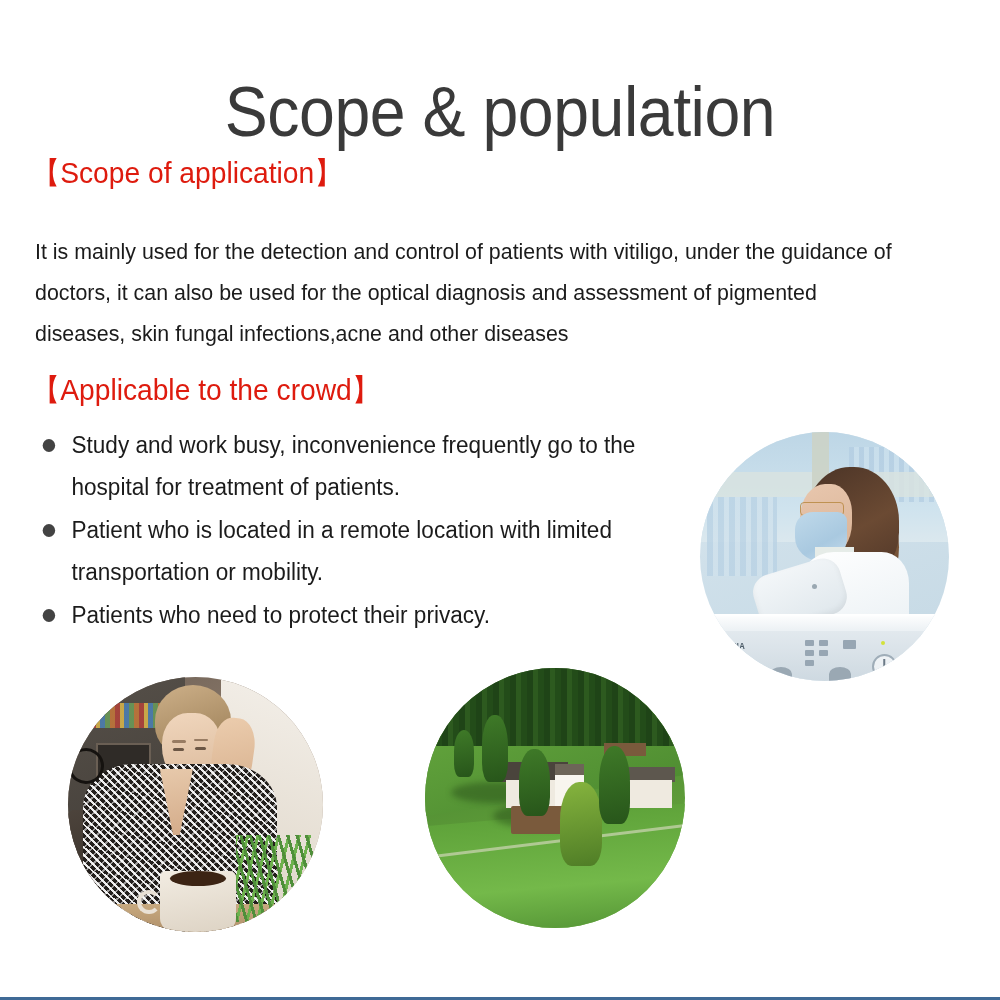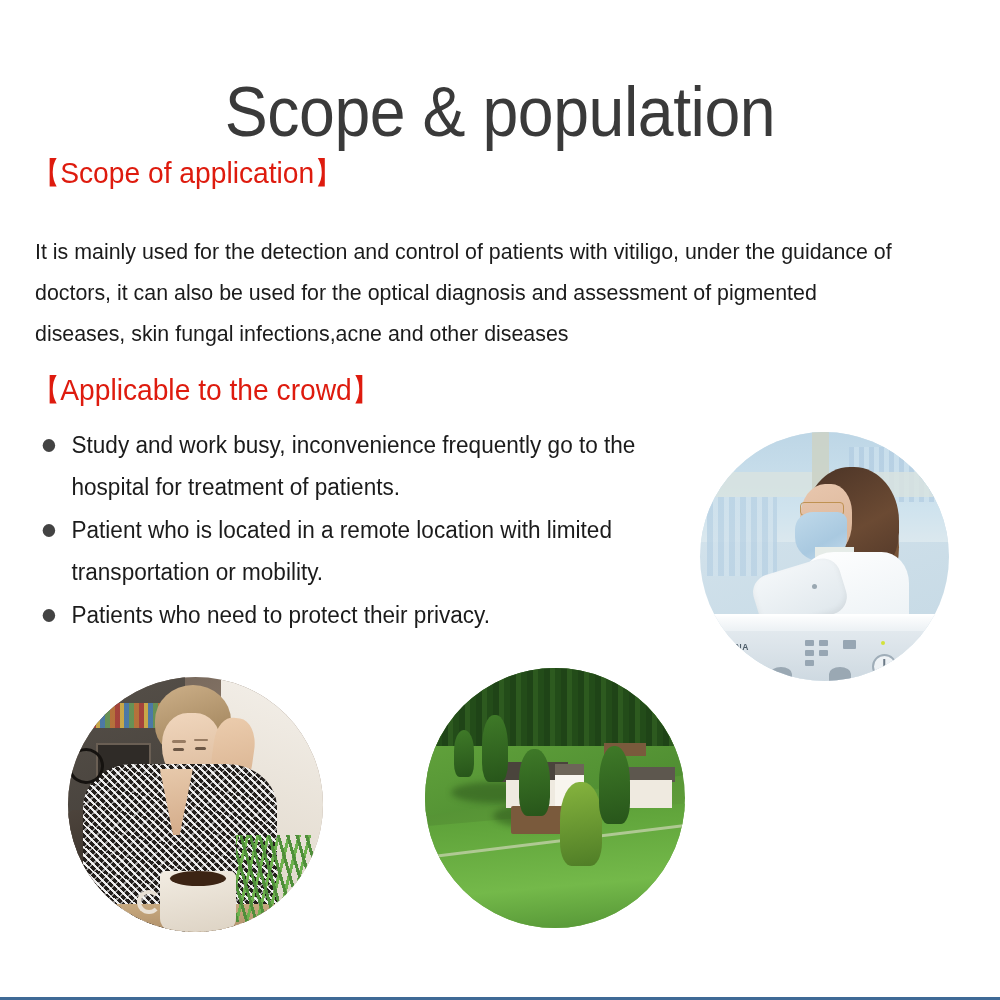--- a/index.html
+++ b/index.html
@@ -183,21 +183,21 @@
     background: linear-gradient(180deg,#ffffff 0%,#e8eef2 100%);
     border-radius: 6px 6px 0 0;
     box-shadow: inset 0 2px 3px rgba(255,255,255,.9);
   }
   .dr-console {
     position: absolute; left: 0; top: 80%; width: 100%; height: 20%;
     background: linear-gradient(180deg,#e2e9ee 0%, #ced9e1 100%);
   }
   .dr-logo {
     position: absolute; left: 9%; top: 84.5%;
-    font-family: Liberation Sans, sans-serif;
+    font-family: Liberation Mono, monospace;
     font-size: 8.5px; font-weight: 700; letter-spacing: .6px;
     color: #4c5b67;
   }
   .dr-logo-arc {
     position: absolute; left: 13%; top: 83.3%;
     width: 22px; height: 8px;
     border-top: 2px solid #d79a3a;
     border-radius: 50% 50% 0 0 / 100% 100% 0 0;
   }
   .dr-keypad { position: absolute; left: 42%; top: 83.5%; }

